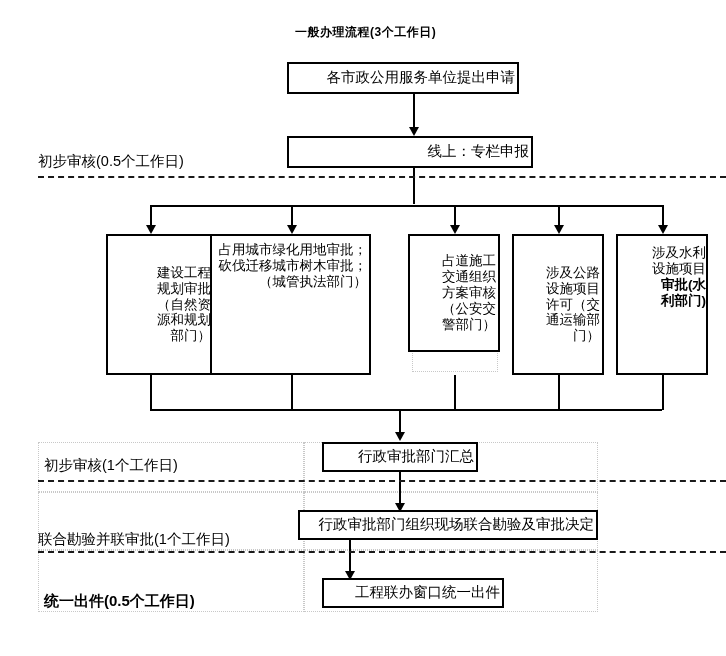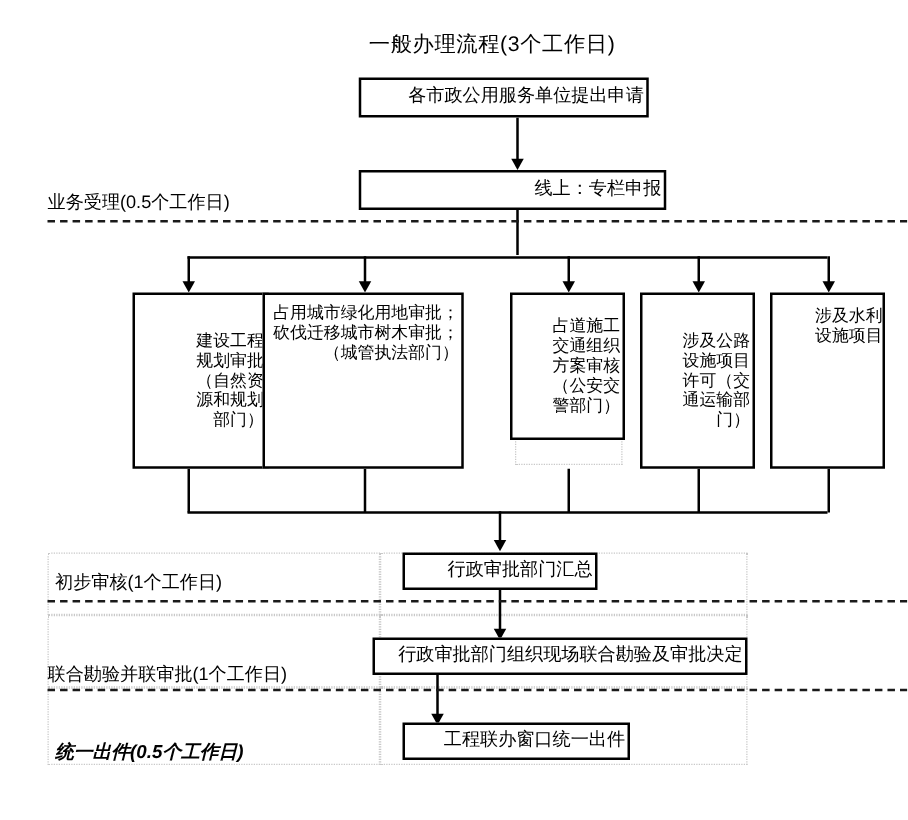--- a/index.html
+++ b/index.html
@@ -47,35 +47,36 @@
     white-space: pre-line;
     text-align: right;
   }
   .node-wide { font-size: 14.5px; }
   .node-col  { font-size: 13.5px; }
   .node-bold { font-weight: bold; }
 
   
   .title {
     position: absolute;
-    font-size: 17px;
+    font-size: 12px;
     letter-spacing: 0.5px;
     white-space: nowrap;
     z-index: 6;
+    font-weight: bold;
   }
 
   
   .stage-label {
     position: absolute;
     font-size: 14.5px;
     white-space: nowrap;
     background: transparent;
     z-index: 7;
   }
-  .stage-label.bold { font-weight: bold; font-size: 15px; font-style: italic; }
+  .stage-label.bold { font-weight: bold; font-size: 15px; }
 
   
   .sep {
     position: absolute;
     height: 0;
     border-top: 2px dashed #1a1a1a;
     z-index: 4;
   }
 
   
@@ -145,21 +146,21 @@
     <span class="txt">各市政公用服务单位提出申请</span>
   </div>
 
   <div class="vline" style="left:413px; top:94px; height:34px;"></div>
   <div class="arrowhead" style="left:409px; top:127px;"></div>
 
   <div class="node node-wide" style="left:287px; top:136px; width:246px; height:32px;">
     <span class="txt">线上：专栏申报</span>
   </div>
 
-  <div class="stage-label" style="left:38px; top:152px;">业务受理(0.5个工作日)</div>
+  <div class="stage-label" style="left:38px; top:152px;">初步审核(0.5个工作日)</div>
   <div class="sep" style="left:38px; top:176px; width:688px;"></div>
 
   <div class="vline" style="left:413px; top:168px; height:36px;"></div>
 
   <div class="hline" style="left:150px; top:205px; width:512px;"></div>
   <div class="vline" style="left:150px; top:205px; height:22px;"></div>
   <div class="vline" style="left:291px; top:205px; height:22px;"></div>
   <div class="vline" style="left:454px; top:205px; height:22px;"></div>
   <div class="vline" style="left:558px; top:205px; height:22px;"></div>
   <div class="vline" style="left:662px; top:205px; height:22px;"></div>
@@ -195,20 +196,22 @@
     <span class="txt">涉及公路
 设施项目
 许可（交
 通运输部
 门）</span>
   </div>
 
   <div class="node node-col" style="left:616px; top:234px; width:92px; height:141px; flex-direction:column; justify-content:flex-start; padding-top:9px;">
     <span class="txt">涉及水利
 设施项目</span>
+    <span class="txt node-bold">审批(水
+利部门)</span>
   </div>
 
   <div class="vline" style="left:150px; top:375px; height:35px;"></div>
   <div class="vline" style="left:291px; top:375px; height:35px;"></div>
   <div class="vline" style="left:454px; top:375px; height:35px;"></div>
   <div class="vline" style="left:558px; top:375px; height:35px;"></div>
   <div class="vline" style="left:662px; top:375px; height:35px;"></div>
   <div class="hline" style="left:150px; top:409px; width:512px;"></div>
   <div class="vline" style="left:399px; top:409px; height:24px;"></div>
   <div class="arrowhead" style="left:395px; top:432px;"></div>

